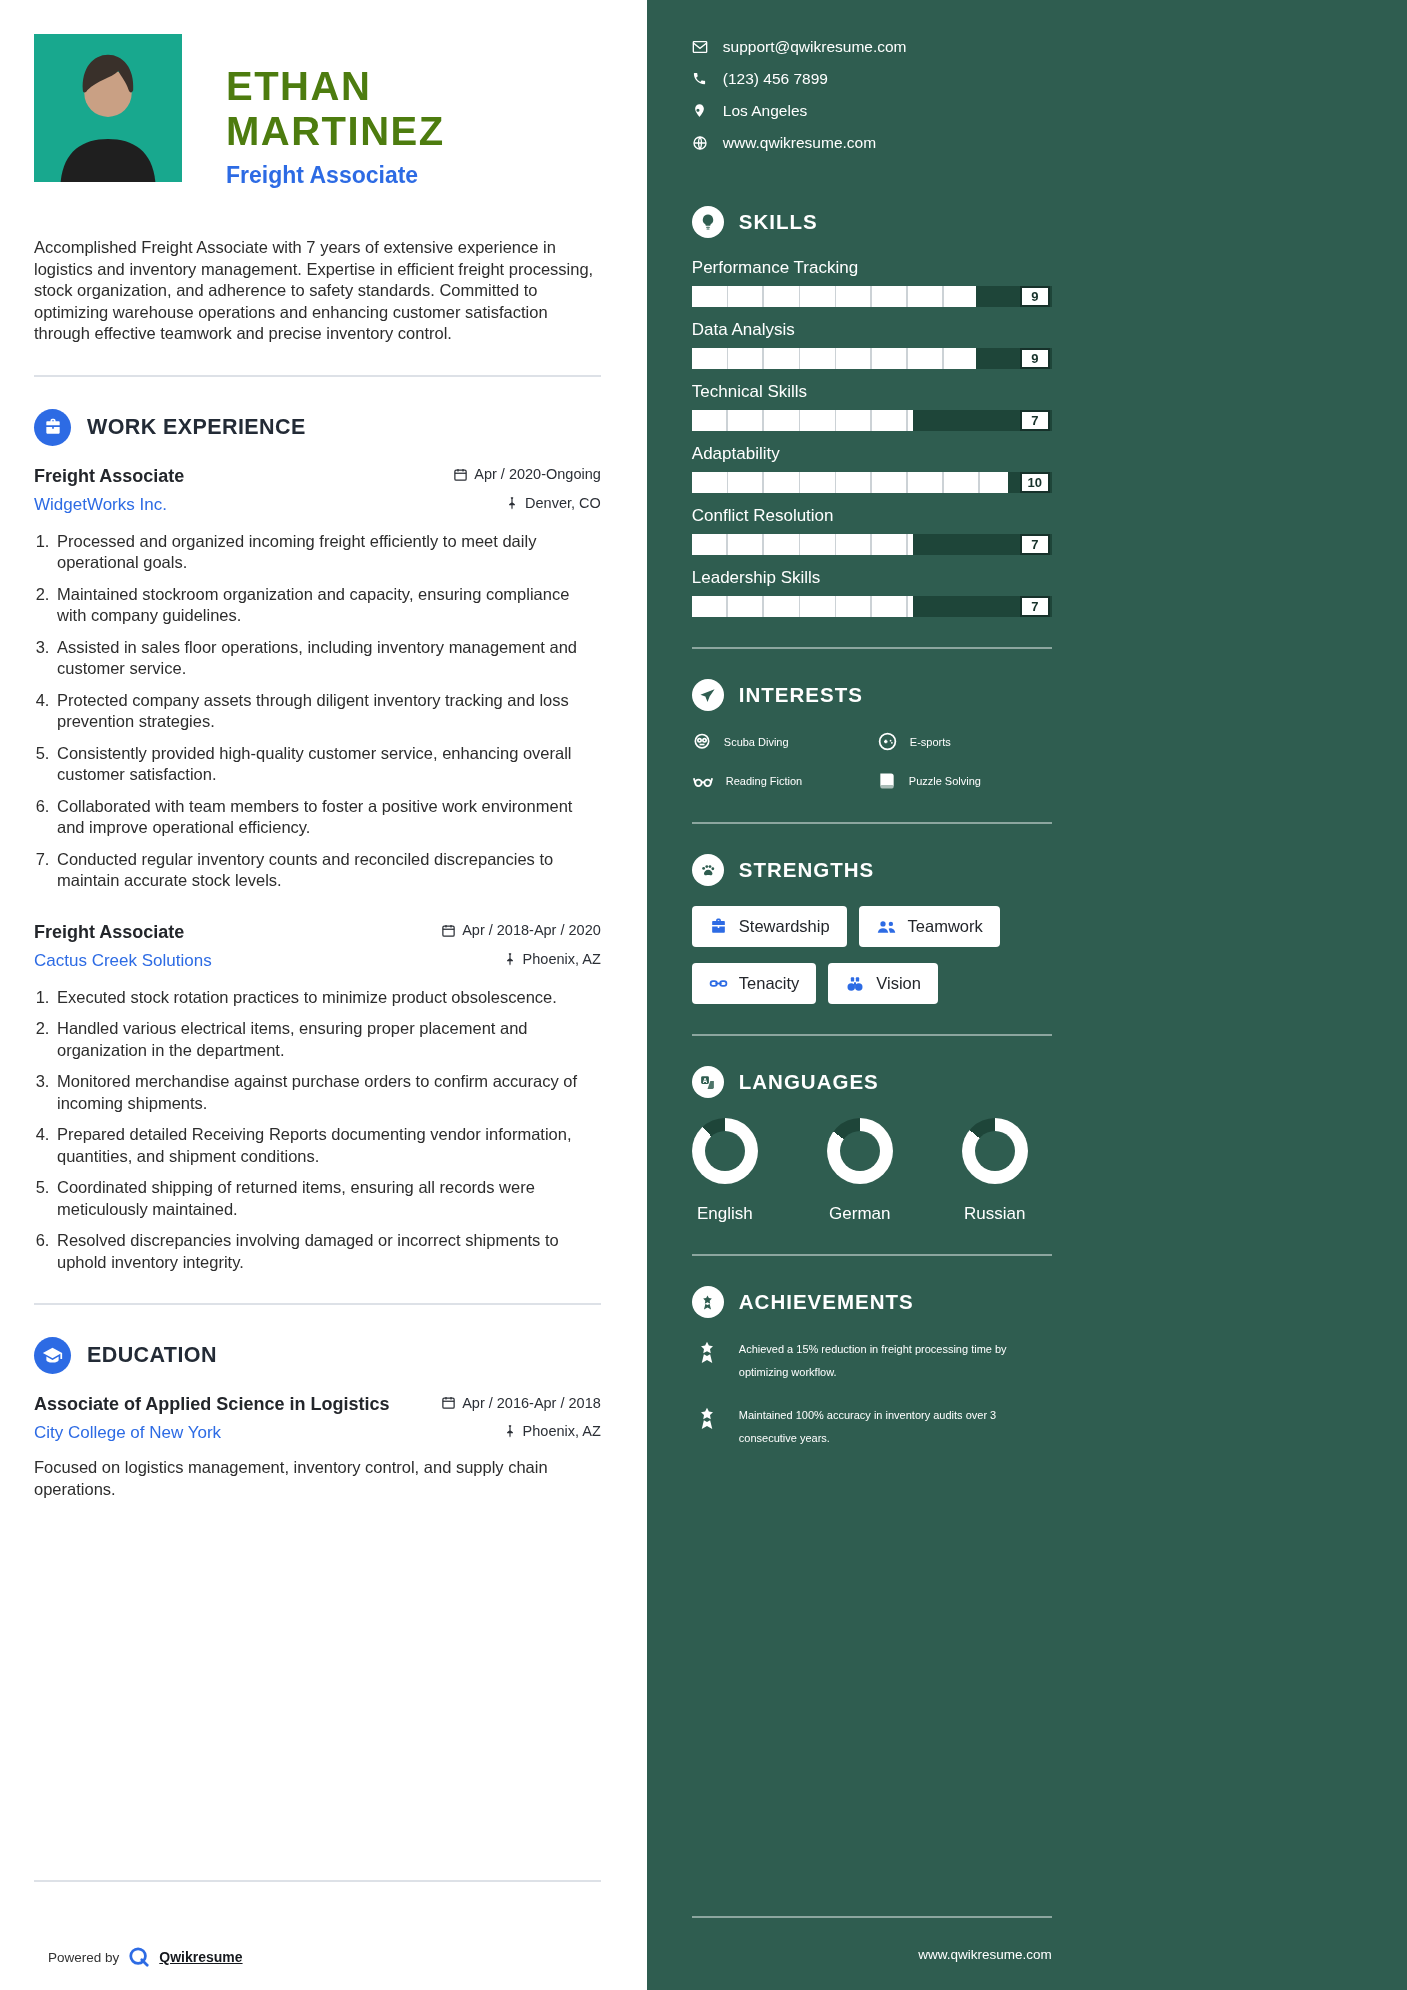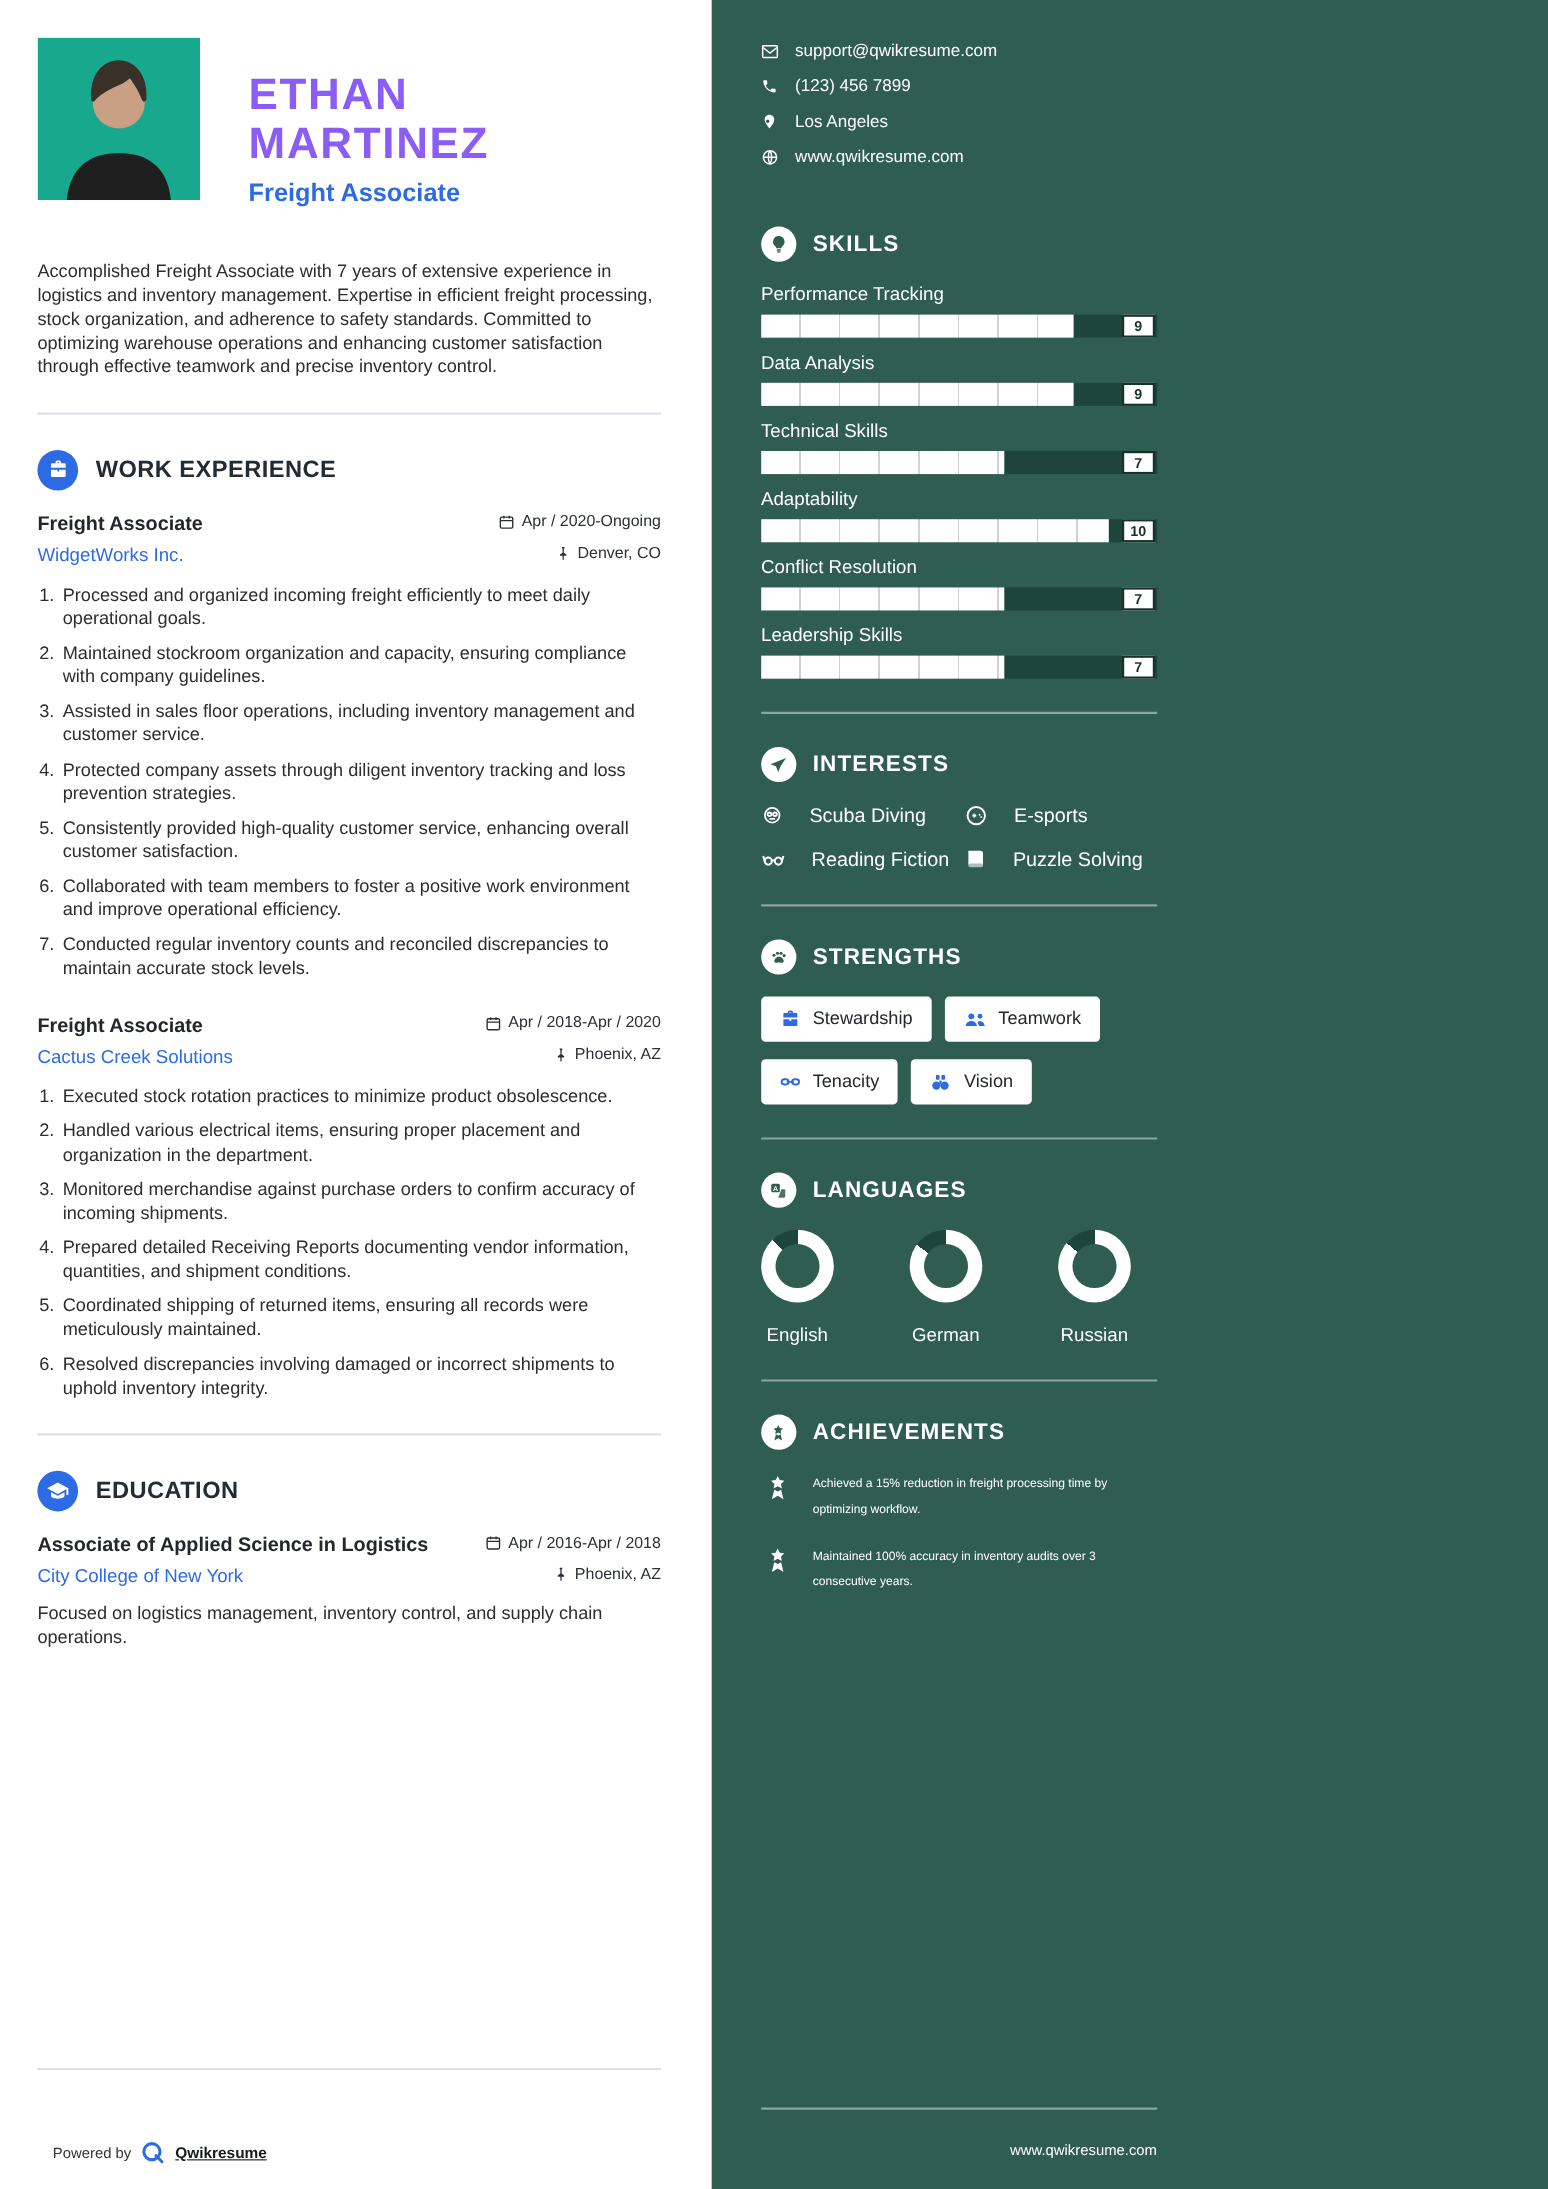--- a/index.html
+++ b/index.html
@@ -5,21 +5,21 @@
   * { margin:0; padding:0; box-sizing:border-box; }
   html,body { width:1407px; }
   body { font-family:"Liberation Sans", sans-serif; background:#ffffff; }
   .page { display:flex; width:1407px; height:1990px; position:relative; background:#ffffff; overflow:hidden; }
 
   
   .left { width:672px; padding:34px 46px 0 34px; position:relative; background:#ffffff; }
   .id-row { display:flex; gap:44px; margin-bottom:48px; }
   .photo { width:148px; height:148px; flex:0 0 148px; overflow:hidden; }
   .name-block { padding-top:30px; }
-  .name { font-size:40px; font-weight:800; letter-spacing:1.5px; color:#8b5cf6; }
+  .name { font-size:40px; font-weight:800; letter-spacing:1.5px; color:#4d7c0f; }
   .role { font-size:23px; font-weight:600; color:#2d6be4; margin-top:8px; }
 
   .sec-head { display:flex; align-items:center; gap:16px; margin-bottom:20px; }
   .blue-badge { width:37px; height:37px; border-radius:50%; background:#2d6be4; display:flex; align-items:center; justify-content:center; flex:0 0 37px; }
   .sec-head h2 { font-size:21.5px; font-weight:800; letter-spacing:.4px; color:#232b36; }
   .body-text { font-size:16.5px; line-height:21.5px; color:#2d2d2d; }
   hr.div { border:none; border-top:2px solid #dde1e7; margin:30px 0 32px 0; }
 
   .job { margin-bottom:30px; }
   .row-between { display:flex; justify-content:space-between; align-items:baseline; }
@@ -49,21 +49,21 @@
   .bar { position:relative; height:21px; background:#1e4539; width:100%; }
   .fill { position:absolute; left:0; top:0; bottom:0;
           background:repeating-linear-gradient(to right,#ffffff 0 34.5px,#ccd2d6 34.5px 36px); }
   .score { position:absolute; right:2px; top:0; width:30px; height:21px; background:#ffffff;
            border:2px solid #16312a; color:#16312a; font-size:13px; font-weight:700;
            display:flex; align-items:center; justify-content:center; }
 
   hr.sdiv { border:none; border-top:2px solid rgba(255,255,255,.45); margin:30px 0; width:360px; }
 
   .int-grid { display:grid; grid-template-columns:185px 175px; row-gap:18px; }
-  .int-item { display:flex; align-items:center; gap:24px; font-size:18px; }
+  .int-item { display:flex; align-items:center; gap:12px; font-size:11px; }
 
   .str-wrap { display:flex; flex-wrap:wrap; gap:16px 12px; }
   .str-btn { display:flex; align-items:center; gap:11px; background:#ffffff; color:#23262b;
              font-size:16.5px; height:41px; padding:0 17px; border-radius:4px; }
 
   .langs { display:flex; justify-content:space-between; width:336px; margin-top:14px; }
   .lang { display:flex; flex-direction:column; align-items:center; gap:20px; font-size:17px; }
   .donut { width:66px; height:66px; border-radius:50%; position:relative; }
   .donut::after { content:""; position:absolute; inset:13px; border-radius:50%; background:#2f5d50; }
 

